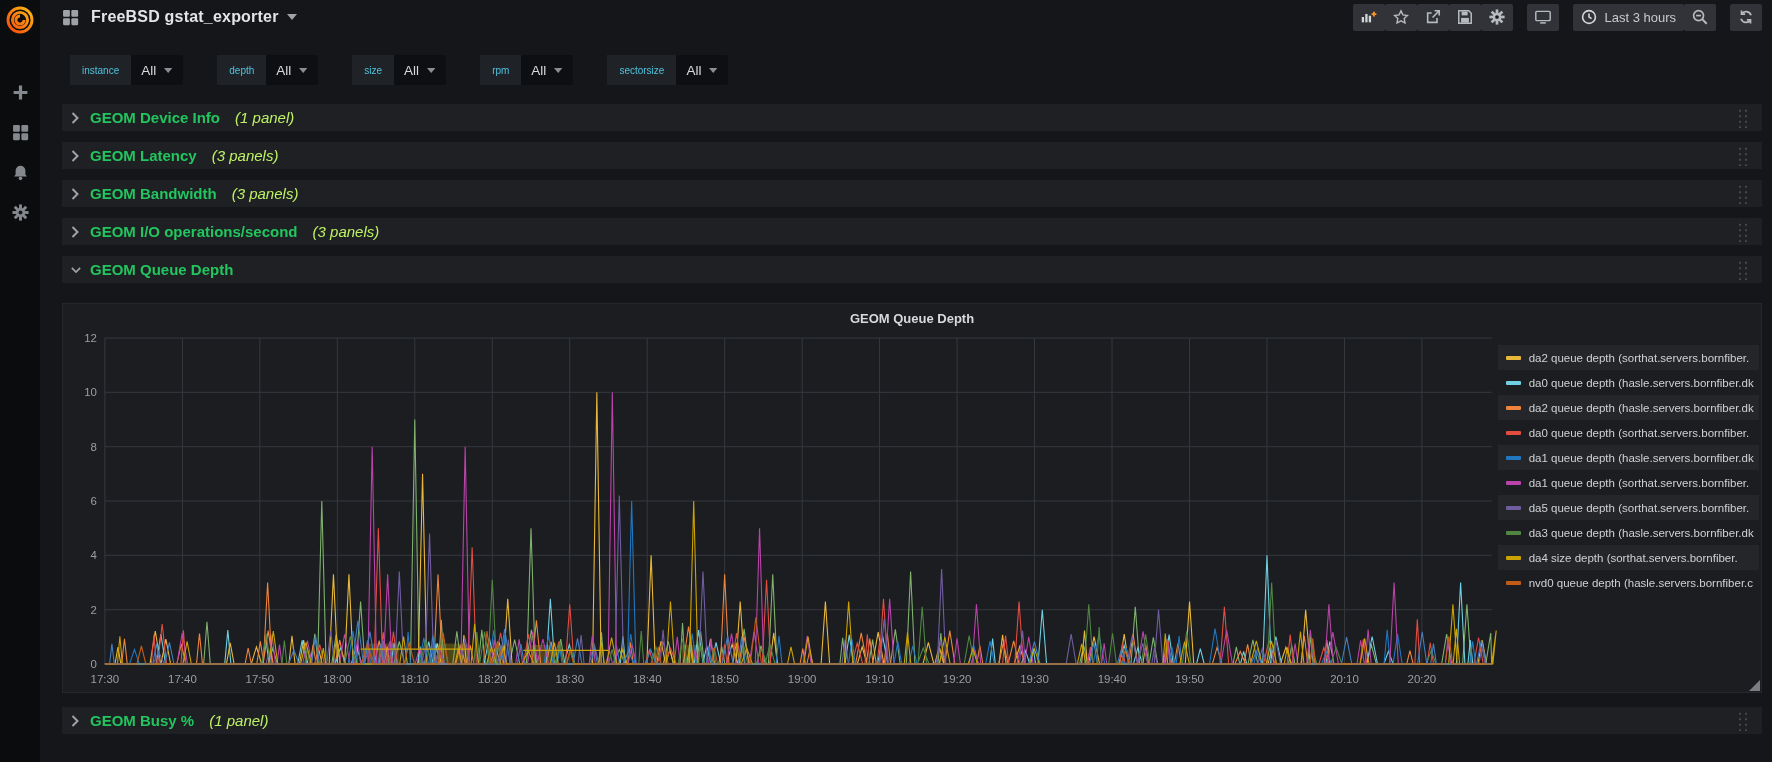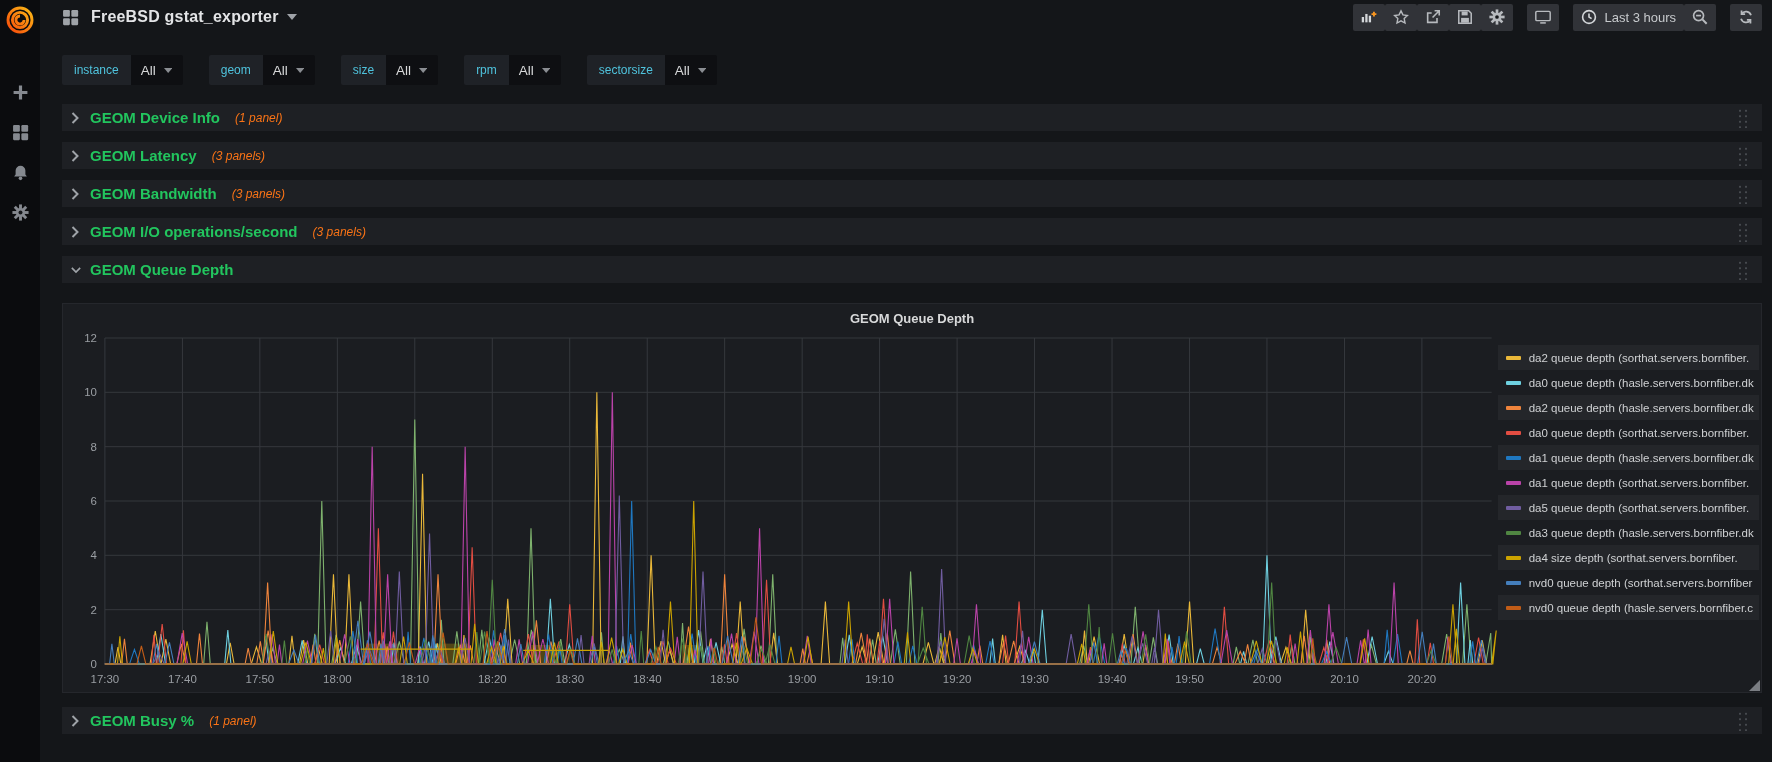--- a/index.html
+++ b/index.html
@@ -32,38 +32,38 @@
     background:#313338; border-radius:2px;
     display:flex; align-items:center; justify-content:center;
     color:#c7cacd; font-size:13px; cursor:pointer; gap:7px;
   }
   .nav-btn svg { width:16px; height:16px; }
   .nav-gap { width:14px; }
   
   .submenu { margin-top:21px; height:30px; display:flex; align-items:center; gap:26px; }
   .var-pill { display:flex; height:30px; border-radius:2px; overflow:hidden; }
   .var-label {
-    background:#1f2227; color:#4fc3dd; font-size:12px;
-    display:flex; align-items:center; padding:12px 12px;
+    background:#1f2227; color:#4fc3dd; font-size:10px;
+    display:flex; align-items:center; padding:12px 12px;margin-left:8px;
   }
   .var-value {
     background:#0e0f12; color:#d8d9da; font-size:13.5px;
     display:flex; align-items:center; padding:0 10px; gap:8px; cursor:pointer;
   }
   .var-caret { width:9px; height:5px; display:inline-flex; }
   
   .rows { margin-top:19px; }
   .dash-row {
     height:27px; background:#1e2024; margin-bottom:11px;
     display:flex; align-items:center; padding:0 9px; position:relative; cursor:pointer;
   }
   .dash-row.expanded { background:#1e2024; }
   .row-chevron { width:10px; height:12px; display:inline-flex; margin-right:9px; }
   .row-title { font-size:15px; font-weight:700; color:#22c55e; }
-  .row-count { font-size:12px; font-style:italic; color:#f97316; margin-left:15px; }
+  .row-count { font-size:15px; font-style:italic; color:#bef264; margin-left:15px; }
   .row-dots {
     position:absolute; right:13px; top:4px; width:12px; height:20px;
     background-image:radial-gradient(#46494e 1.1px, transparent 1.3px);
     background-size:6px 5.5px; cursor:grab;
   }
   
   .panel {
     height:390px; margin:20px 0 14px 0; background:#1b1d21;
     border:1px solid #25272c; position:relative;
   }
@@ -240,21 +240,21 @@
         <span class="var-value">
           <span>All</span>
           <span class="var-caret">
             <svg viewBox="0 0 10 6">
               <path d="M0 0h10L5 6z" fill="#8a8d92"></path>
             </svg>
           </span>
         </span>
       </div>
       <div class="var-pill">
-        <span class="var-label">geom</span>
+        <span class="var-label">depth</span>
         <span class="var-value">
           <span>All</span>
           <span class="var-caret">
             <svg viewBox="0 0 10 6">
               <path d="M0 0h10L5 6z" fill="#8a8d92"></path>
             </svg>
           </span>
         </span>
       </div>
       <div class="var-pill">
@@ -445,24 +445,20 @@
             </div>
             <div class="legend-item">
               <span class="legend-swatch" style="background:#508642"></span>
               <span>da3 queue depth (hasle.servers.bornfiber.dk</span>
             </div>
             <div class="legend-item">
               <span class="legend-swatch" style="background:#CCA300"></span>
               <span>da4 size depth (sorthat.servers.bornfiber.</span>
             </div>
             <div class="legend-item">
-              <span class="legend-swatch" style="background:#447EBC"></span>
-              <span>nvd0 queue depth (sorthat.servers.bornfiber</span>
-            </div>
-            <div class="legend-item">
               <span class="legend-swatch" style="background:#C15C17"></span>
               <span>nvd0 queue depth (hasle.servers.bornfiber.c</span>
             </div>
           </div>
         </div>
         <div class="resize-handle"></div>
       </div>
       <div class="dash-row">
         <span class="row-chevron">
           <svg viewBox="0 0 8 12">

